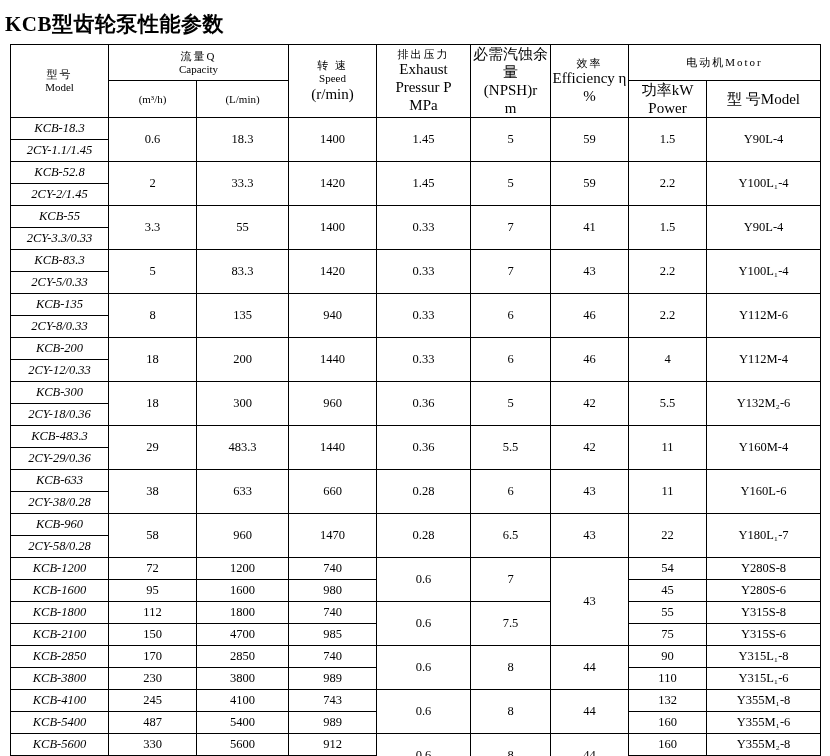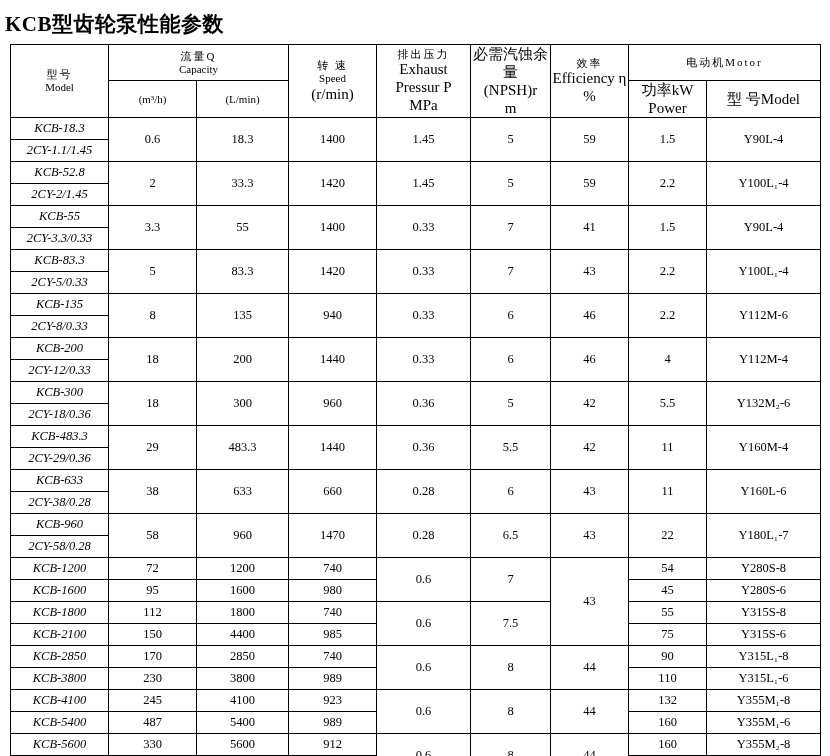--- a/index.html
+++ b/index.html
@@ -306,21 +306,21 @@
           <td class="data-cell">1800</td>
           <td class="data-cell">740</td>
           <td class="data-cell" rowspan="2">0.6</td>
           <td class="data-cell" rowspan="2">7.5</td>
           <td class="data-cell">55</td>
           <td class="data-cell">Y315S-8</td>
         </tr>
         <tr>
           <td class="model-cell">KCB-2100</td>
           <td class="data-cell">150</td>
-          <td class="data-cell">4400</td>
+          <td class="data-cell">4700</td>
           <td class="data-cell">985</td>
           <td class="data-cell">75</td>
           <td class="data-cell">Y315S-6</td>
         </tr>
         <tr>
           <td class="model-cell">KCB-2850</td>
           <td class="data-cell">170</td>
           <td class="data-cell">2850</td>
           <td class="data-cell">740</td>
           <td class="data-cell" rowspan="2">0.6</td>
@@ -334,21 +334,21 @@
           <td class="data-cell">230</td>
           <td class="data-cell">3800</td>
           <td class="data-cell">989</td>
           <td class="data-cell">110</td>
           <td class="data-cell">Y315L₁-6</td>
         </tr>
         <tr>
           <td class="model-cell">KCB-4100</td>
           <td class="data-cell">245</td>
           <td class="data-cell">4100</td>
-          <td class="data-cell">923</td>
+          <td class="data-cell">743</td>
           <td class="data-cell" rowspan="2">0.6</td>
           <td class="data-cell" rowspan="2">8</td>
           <td class="data-cell" rowspan="2">44</td>
           <td class="data-cell">132</td>
           <td class="data-cell">Y355M₁-8</td>
         </tr>
         <tr>
           <td class="model-cell">KCB-5400</td>
           <td class="data-cell">487</td>
           <td class="data-cell">5400</td>

